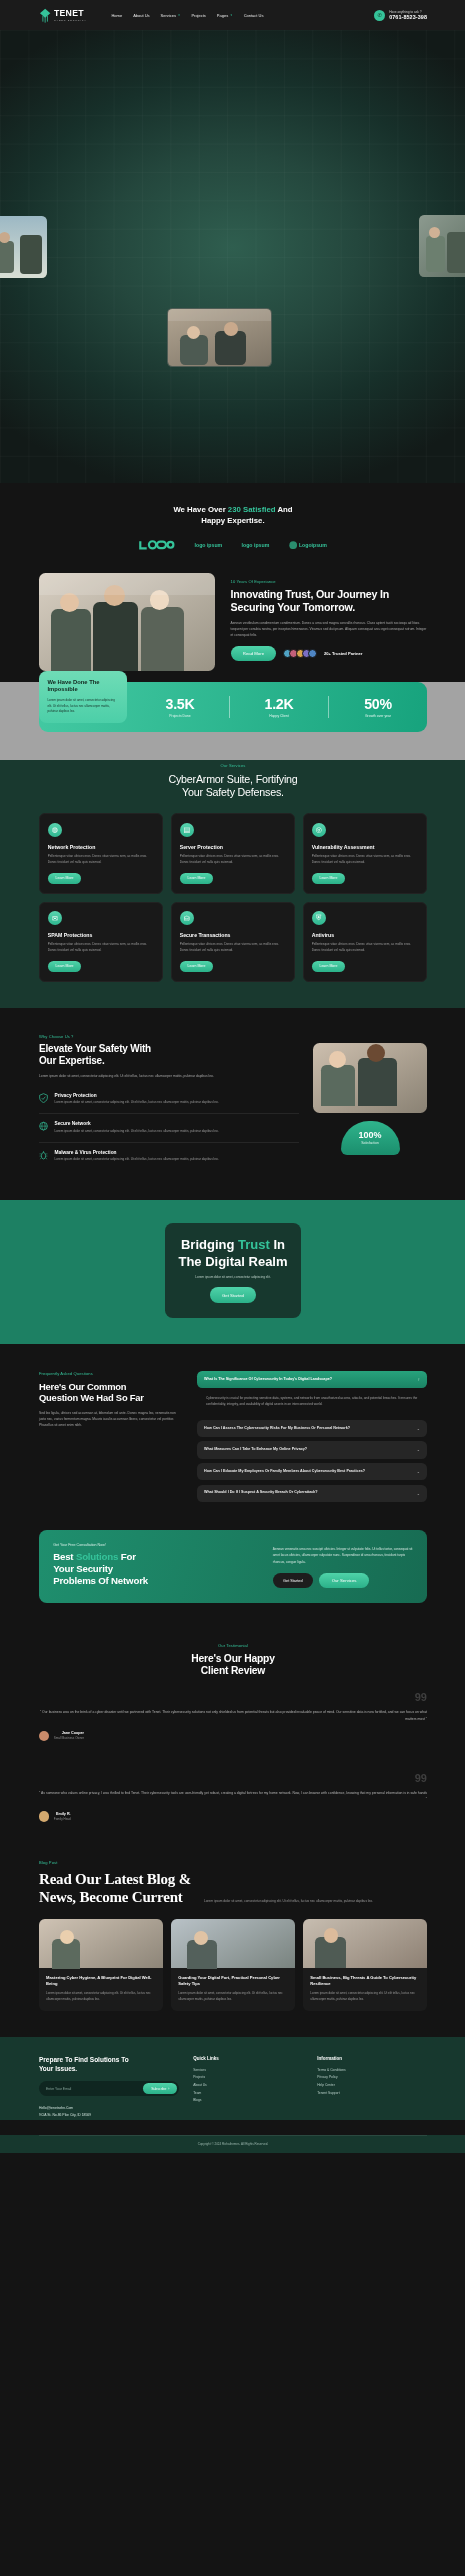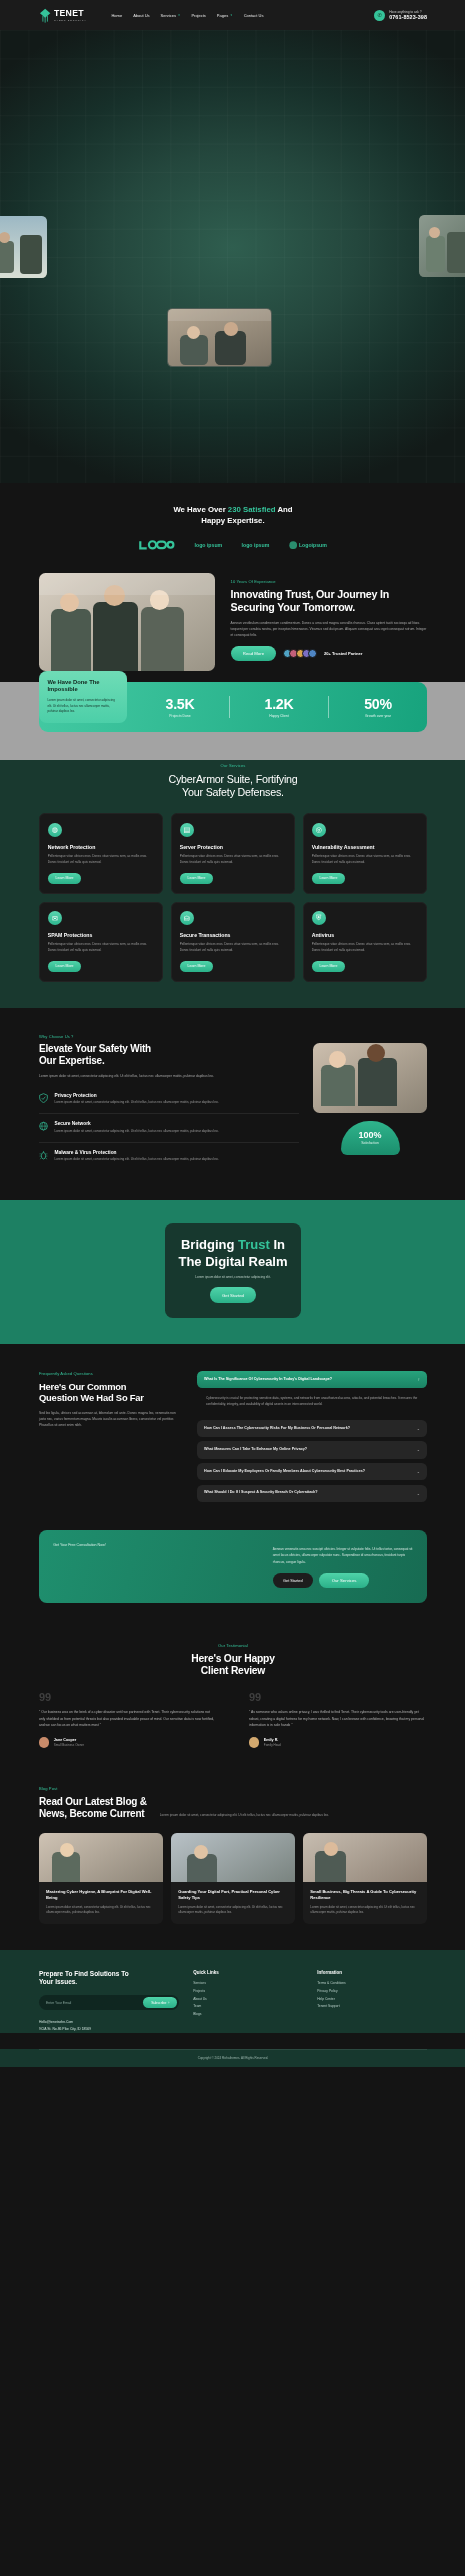--- a/index.html
+++ b/index.html
@@ -277,35 +277,35 @@
   }
 
   
   .testi { background:#141414; padding:14.2px 39px 23px; text-align:center; }
   .testi-h2 {
     margin-top:5.2px; font-size:10.3px; font-weight:bold;
     line-height:1.22; letter-spacing:-0.2px;
   }
   .testi-grid {
     margin-top:14.2px; display:grid;
-    grid-template-columns:1fr 1fr; gap:32px; text-align:left;
+    grid-template-columns:1fr; gap:32px; text-align:right;
   }
   .quote { font-size:11px; color:#3f3f3f; font-weight:bold; line-height:1; }
   .testi-b { font-size:3.4px; color:#b4b4b4; line-height:1.95; margin-top:5.8px; }
   .testi-who { margin-top:8.4px; display:flex; align-items:center; gap:4.5px; }
   .testi-av { width:10.3px; height:10.3px; border-radius:50%; }
   .testi-n { font-size:3.7px; font-weight:bold; }
   .testi-r { font-size:3px; color:#8e8e8e; margin-top:1px; }
 
   
   .blog { background:#141414; padding:15.5px 39px 26px; }
   .blog-head { display:flex; align-items:flex-end; gap:13px; }
   .blog-h2 {
-    margin-top:4.5px; font-size:10px; font-weight:bold;
-    line-height:1.22; letter-spacing:-0.2px;
+    margin-top:4.5px; font-size:15px; font-weight:bold;
+    line-height:1.22; letter-spacing:-0.2px;font-family:Liberation Serif, serif;
   }
   .blog-sub { flex:1; font-size:3.2px; color:#9b9b9b; line-height:1.9; padding-bottom:1.9px; }
   .blog-grid {
     margin-top:13px; display:grid;
     grid-template-columns:repeat(3,1fr); gap:8.4px;
   }
   .blog-card { background:#1b1b1b; border-radius:5.8px; overflow:hidden; }
   .blog-img { height:49px; position:relative; }
   .bi1 { background:linear-gradient(150deg,#cfc3b4,#8d8578); }
   .bi2 { background:linear-gradient(150deg,#b9c2c7,#79837f); }
@@ -657,20 +657,25 @@
         <span class="acc-q">What Should I Do If I Suspect A Security Breach Or Cyberattack?</span>
         <span class="chev">⌄</span>
       </div>
     </div>
   </div>
 
   <div class="consult-wrap">
     <div class="consult">
       <div class="consult-left">
         <div class="consult-eye">Get Your Free Consultation Now!</div>
+        <div class="consult-h">
+          <div><span>Best </span><span class="accent">Solutions</span><span> For</span></div>
+          <div>Your Security</div>
+          <div>Problems Of Network</div>
+        </div>
       </div>
       <div class="consult-right">
         <div class="consult-b">Aenean venenatis urna nec suscipit ultricies. Integer ut vulputate felis. Ut tellus tortor, consequat sit amet lacus ultricies, ullamcorper vulputate nunc. Suspendisse id urna rhoncus, tincidunt turpis rhoncus, congue ligula.</div>
         <div class="consult-btns">
           <button class="btn-dark">Get Started</button>
           <button class="btn-green">Our Services</button>
         </div>
       </div>
     </div>
   </div>

